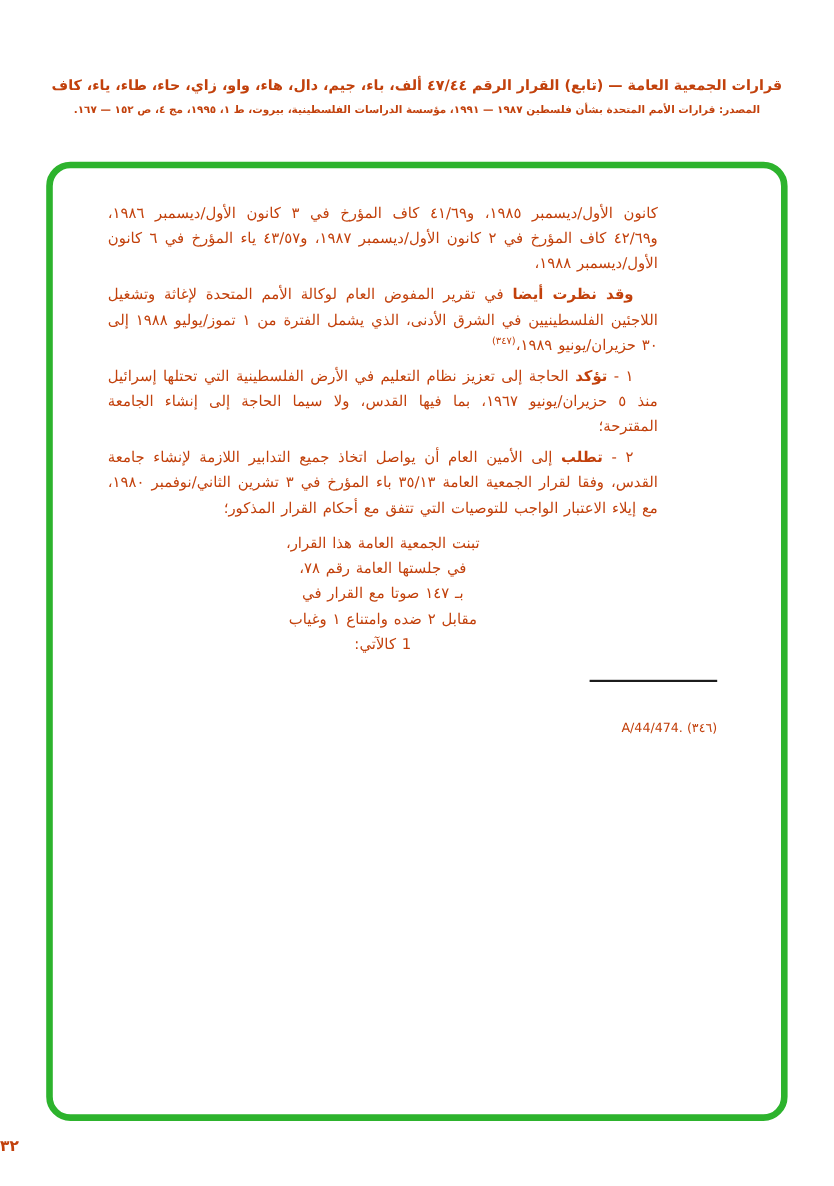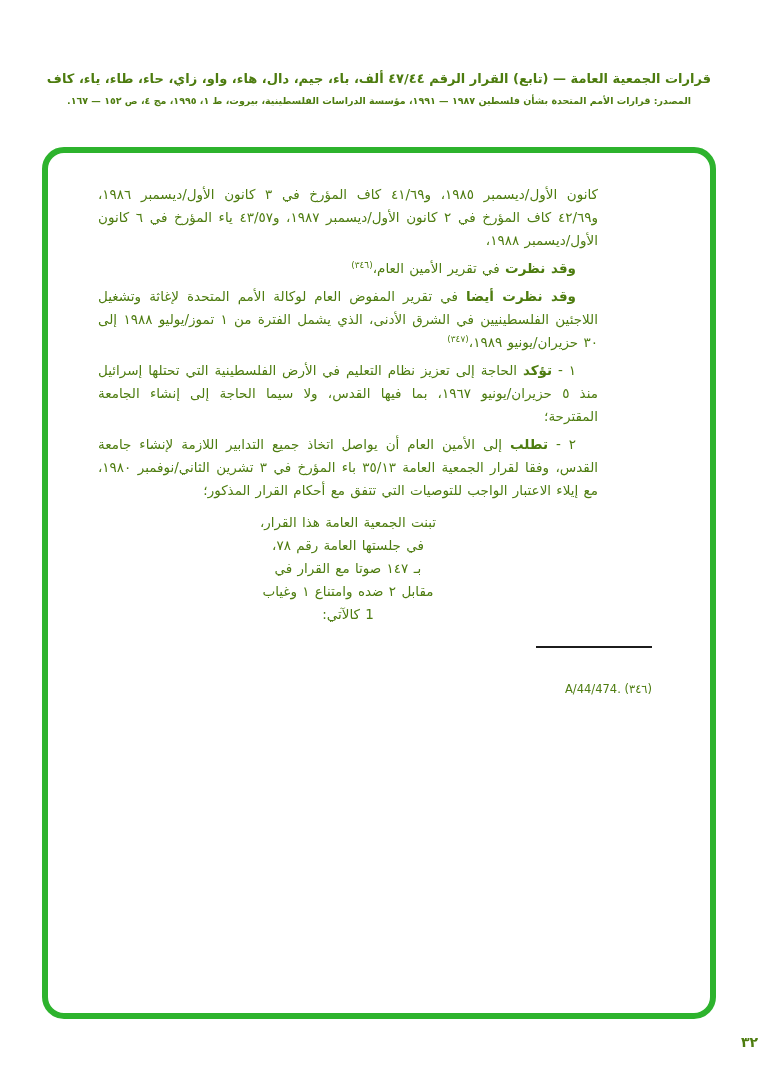--- a/index.html
+++ b/index.html
@@ -3,21 +3,21 @@
 <meta charset="utf-8">
 <style>
   html, body { margin: 0; padding: 0; }
   body { background: #ffffff; }
   .page {
     position: relative;
     width: 758px;
     height: 1078px;
     background: #ffffff;
     font-family: "DejaVu Sans", sans-serif;
-    color: #4d7c0f;
+    color: #c2410c;
     direction: rtl;
     overflow: hidden;
   }
   .header { position: absolute; top: 70px; left: 30px; right: 30px; text-align: center; }
   .header-title { font-size: 13px; font-weight: bold; line-height: 18px; }
   .header-source { margin-top: 7px; font-size: 9.5px; font-weight: bold; }
   .frame {
     position: absolute;
     top: 147px;
     left: 42px;
@@ -46,39 +46,38 @@
     border-top: 2px solid #1c1c1c;
     margin: 20px 58px 8px auto;
   }
   .footnotes { padding: 0 58px 0 50px; margin-top: 32px; }
   .footnote { font-size: 11.5px; line-height: 19px; text-align: justify; margin: 0; }
   .page-number {
     position: absolute;
     top: 1034px;
     left: 0;
     right: 0;
-    text-align: right;
+    text-align: left;
     font-size: 14px;
     font-weight: bold;
   }
 </style>
 </head>
 <body>
 
 <div class="page">
 
   <div class="header">
     <div class="header-title">قرارات الجمعية العامة — (تابع) القرار الرقم ٤٧/٤٤ ألف، باء، جيم، دال، هاء، واو، زاي، حاء، طاء، ياء، كاف</div>
     <div class="header-source">المصدر: قرارات الأمم المتحدة بشأن فلسطين ١٩٨٧ — ١٩٩١، مؤسسة الدراسات الفلسطينية، بيروت، ط ١، ١٩٩٥، مج ٤، ص ١٥٢ — ١٦٧.</div>
   </div>
 
   <div class="frame" style="border-color: rgb(45, 179, 45);">
     <div class="body-text">
         <p class="para"><span>كانون الأول/ديسمبر ١٩٨٥، و٤١/٦٩ كاف المؤرخ في ٣ كانون الأول/ديسمبر ١٩٨٦، و٤٢/٦٩ كاف المؤرخ في ٢ كانون الأول/ديسمبر ١٩٨٧، و٤٣/٥٧ ياء المؤرخ في ٦ كانون الأول/ديسمبر ١٩٨٨،</span></p>
-        <p class="para indent"><span class="b">وقد نظرت</span><span> في تقرير الأمين العام،</span><sup>(٣٤٦)</sup></p>
         <p class="para indent"><span class="b">وقد نظرت أيضا</span><span> في تقرير المفوض العام لوكالة الأمم المتحدة لإغاثة وتشغيل اللاجئين الفلسطينيين في الشرق الأدنى، الذي يشمل الفترة من ١ تموز/يوليو ١٩٨٨ إلى ٣٠ حزيران/يونيو ١٩٨٩،</span><sup>(٣٤٧)</sup></p>
         <p class="para indent"><span>١ - </span><span class="b">تؤكد</span><span> الحاجة إلى تعزيز نظام التعليم في الأرض الفلسطينية التي تحتلها إسرائيل منذ ٥ حزيران/يونيو ١٩٦٧، بما فيها القدس، ولا سيما الحاجة إلى إنشاء الجامعة المقترحة؛</span></p>
         <p class="para indent"><span>٢ - </span><span class="b">تطلب</span><span> إلى الأمين العام أن يواصل اتخاذ جميع التدابير اللازمة لإنشاء جامعة القدس، وفقا لقرار الجمعية العامة ٣٥/١٣ باء المؤرخ في ٣ تشرين الثاني/نوفمبر ١٩٨٠، مع إيلاء الاعتبار الواجب للتوصيات التي تتفق مع أحكام القرار المذكور؛</span></p>
         <p class="para adoption"><span>تبنت الجمعية العامة هذا القرار،</span><br><span>في جلستها العامة رقم ٧٨،</span><br><span>بـ ١٤٧ صوتا مع القرار في</span><br><span>مقابل ٢ ضده وامتناع ١ وغياب</span><br><span>1 كالآتي:</span></p>
       </div>
     <div class="fn-sep"></div>
     <div class="footnotes">
         <p class="footnote">(٣٤٦) A/44/474.‎</p>
       </div>
   </div>

